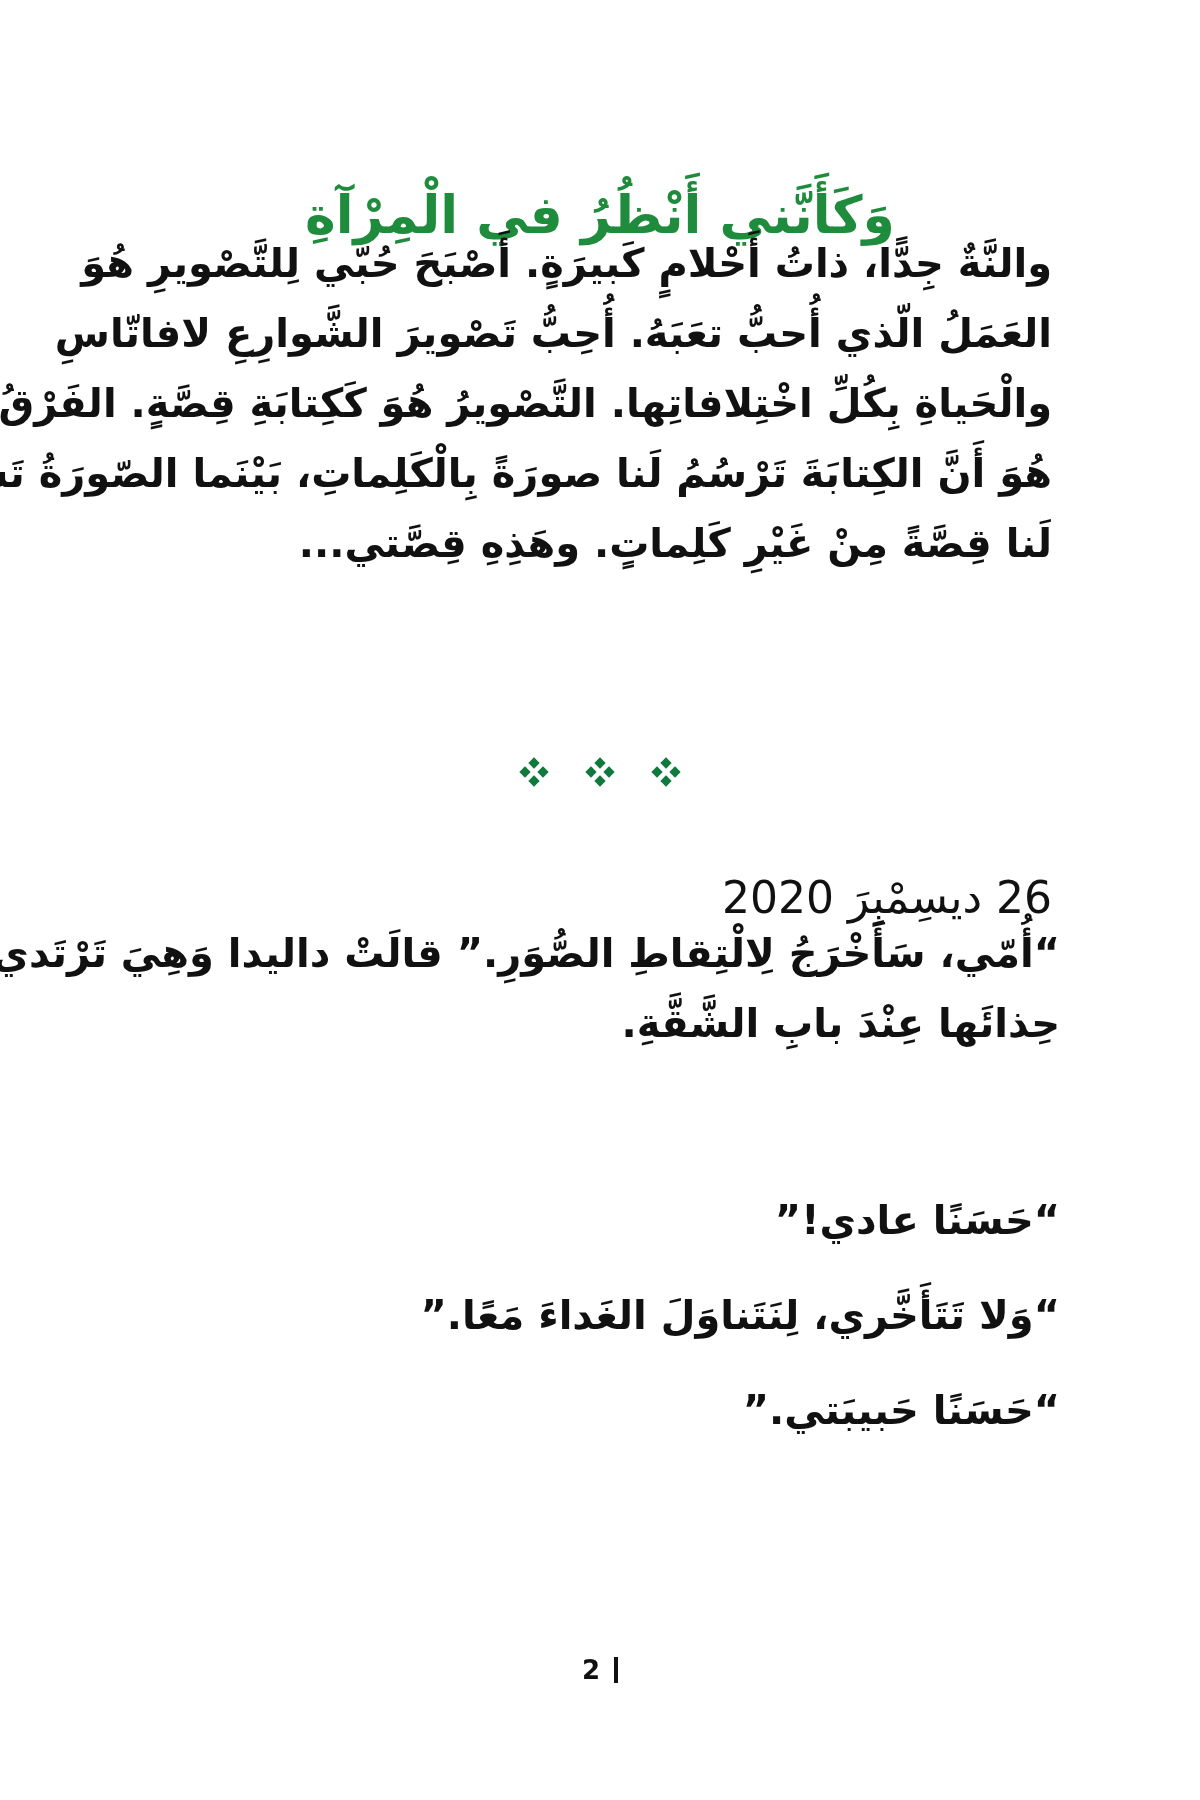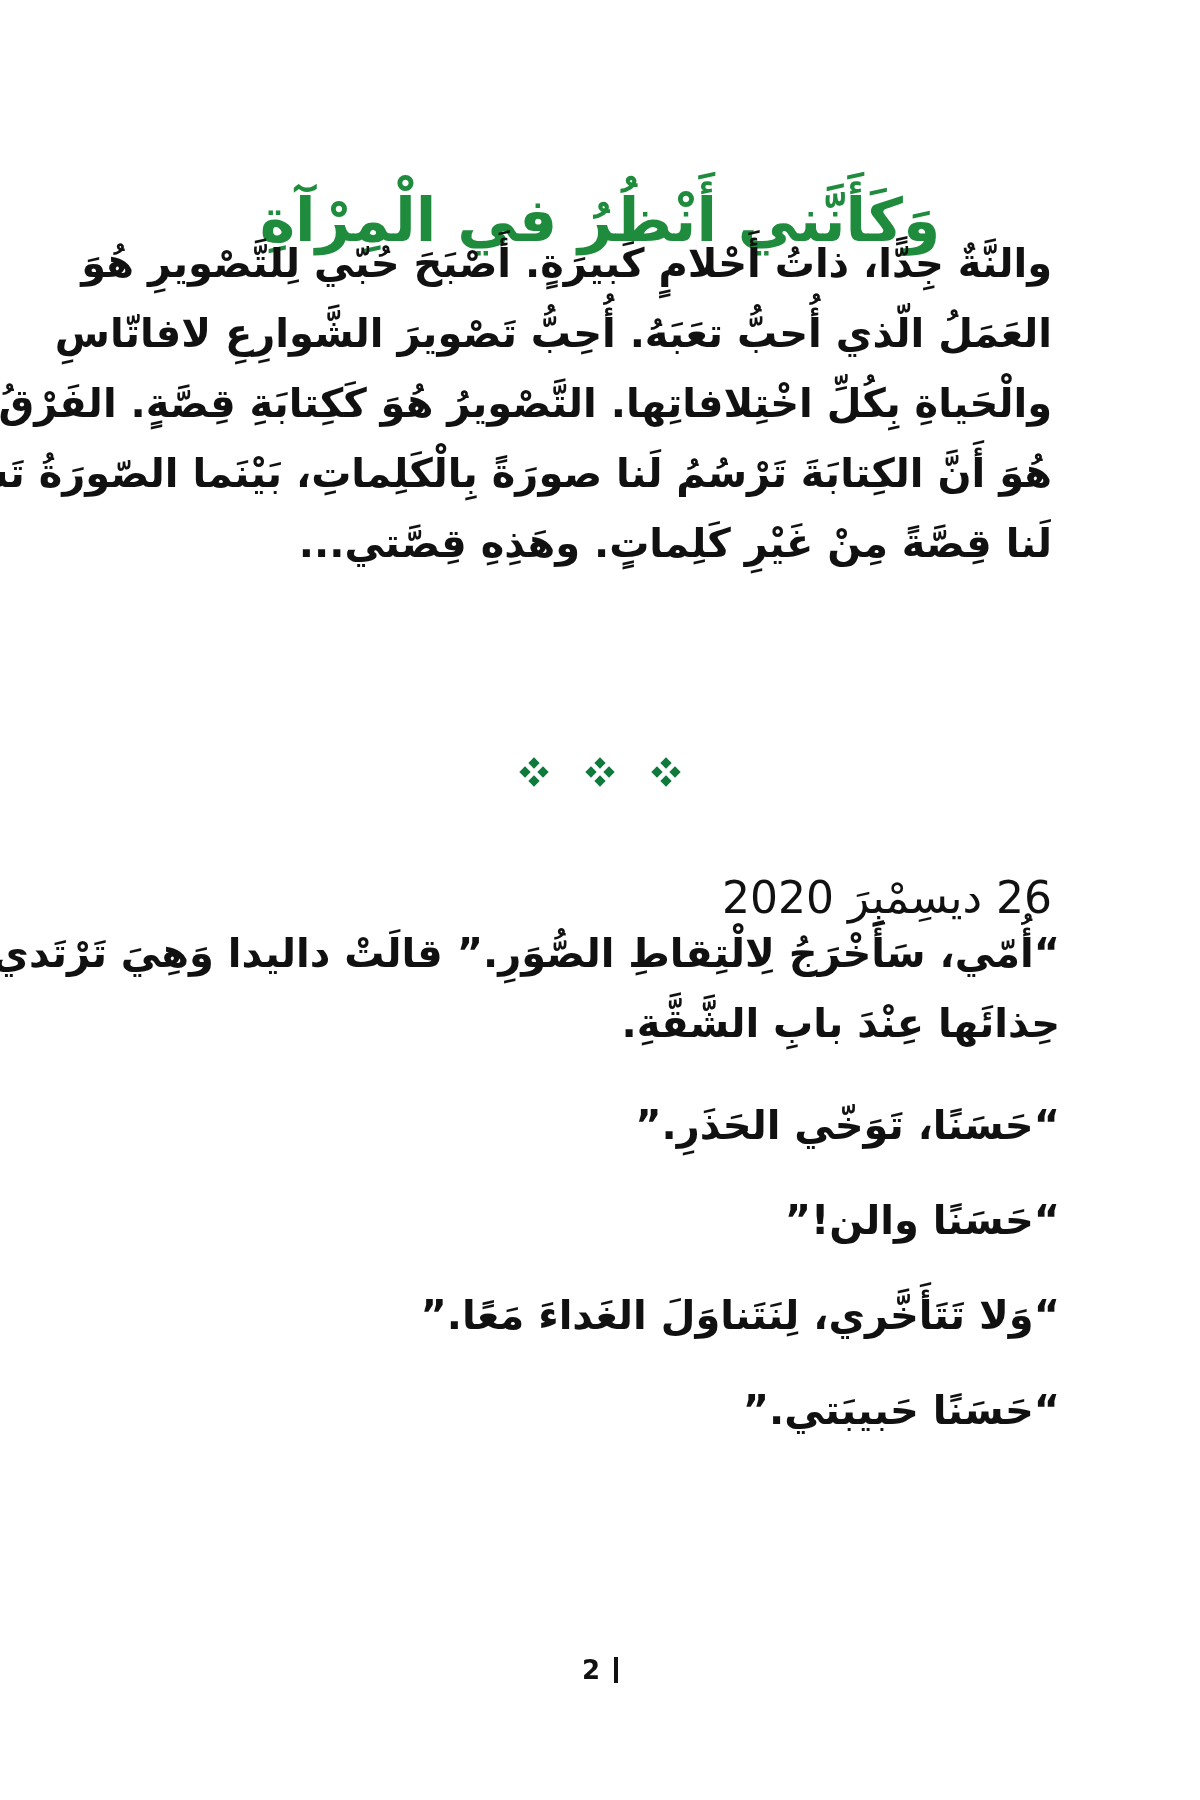--- a/index.html
+++ b/index.html
@@ -21,21 +21,21 @@
       width: 1200px;
       height: 1800px;
       direction: rtl;
     }
     .title {
       position: absolute;
       top: 140px;
       left: 0;
       width: 1200px;
       text-align: center;
-      font-size: 60px;
+      font-size: 52px;
       font-weight: bold;
       color: #1e8c3c;
       line-height: 80px;
     }
     .intro {
       position: absolute;
       top: 228px;
       right: 148px;
       width: 904px;
       font-size: 40px;
@@ -163,22 +163,21 @@
       </div>
   </div>
 
   <h2 class="date-heading">26 دیسِمْبِرَ 2020</h2>
 
   <div class="dialogue d1">
     <span class="line full">“أُمّي، سَأَخْرَجُ لِالْتِقاطِ الصُّوَرِ.” قالَتْ داليدا وَهِيَ تَرْتَدي</span>
     <span class="line">حِذائَها عِنْدَ بابِ الشَّقَّةِ.</span>
   </div>
 
-  <div class="dialogue d2">“حَسَنًا، تَوَخّي الحَذَرِ.”</div>
-  <div class="dialogue d3">“حَسَنًا والن!”</div>
+  <div class="dialogue d3">“حَسَنًا عادي!”</div>
   <div class="dialogue d5">“حَسَنًا حَبيبَتي.”</div>
   <div class="dialogue d4">“وَلا تَتَأَخَّري، لِنَتَناوَلَ الغَداءَ مَعًا.”</div>
 
   <div class="footer">
     <span class="sep"></span>
     <span>2</span>
   </div>
 
 </div>
 

